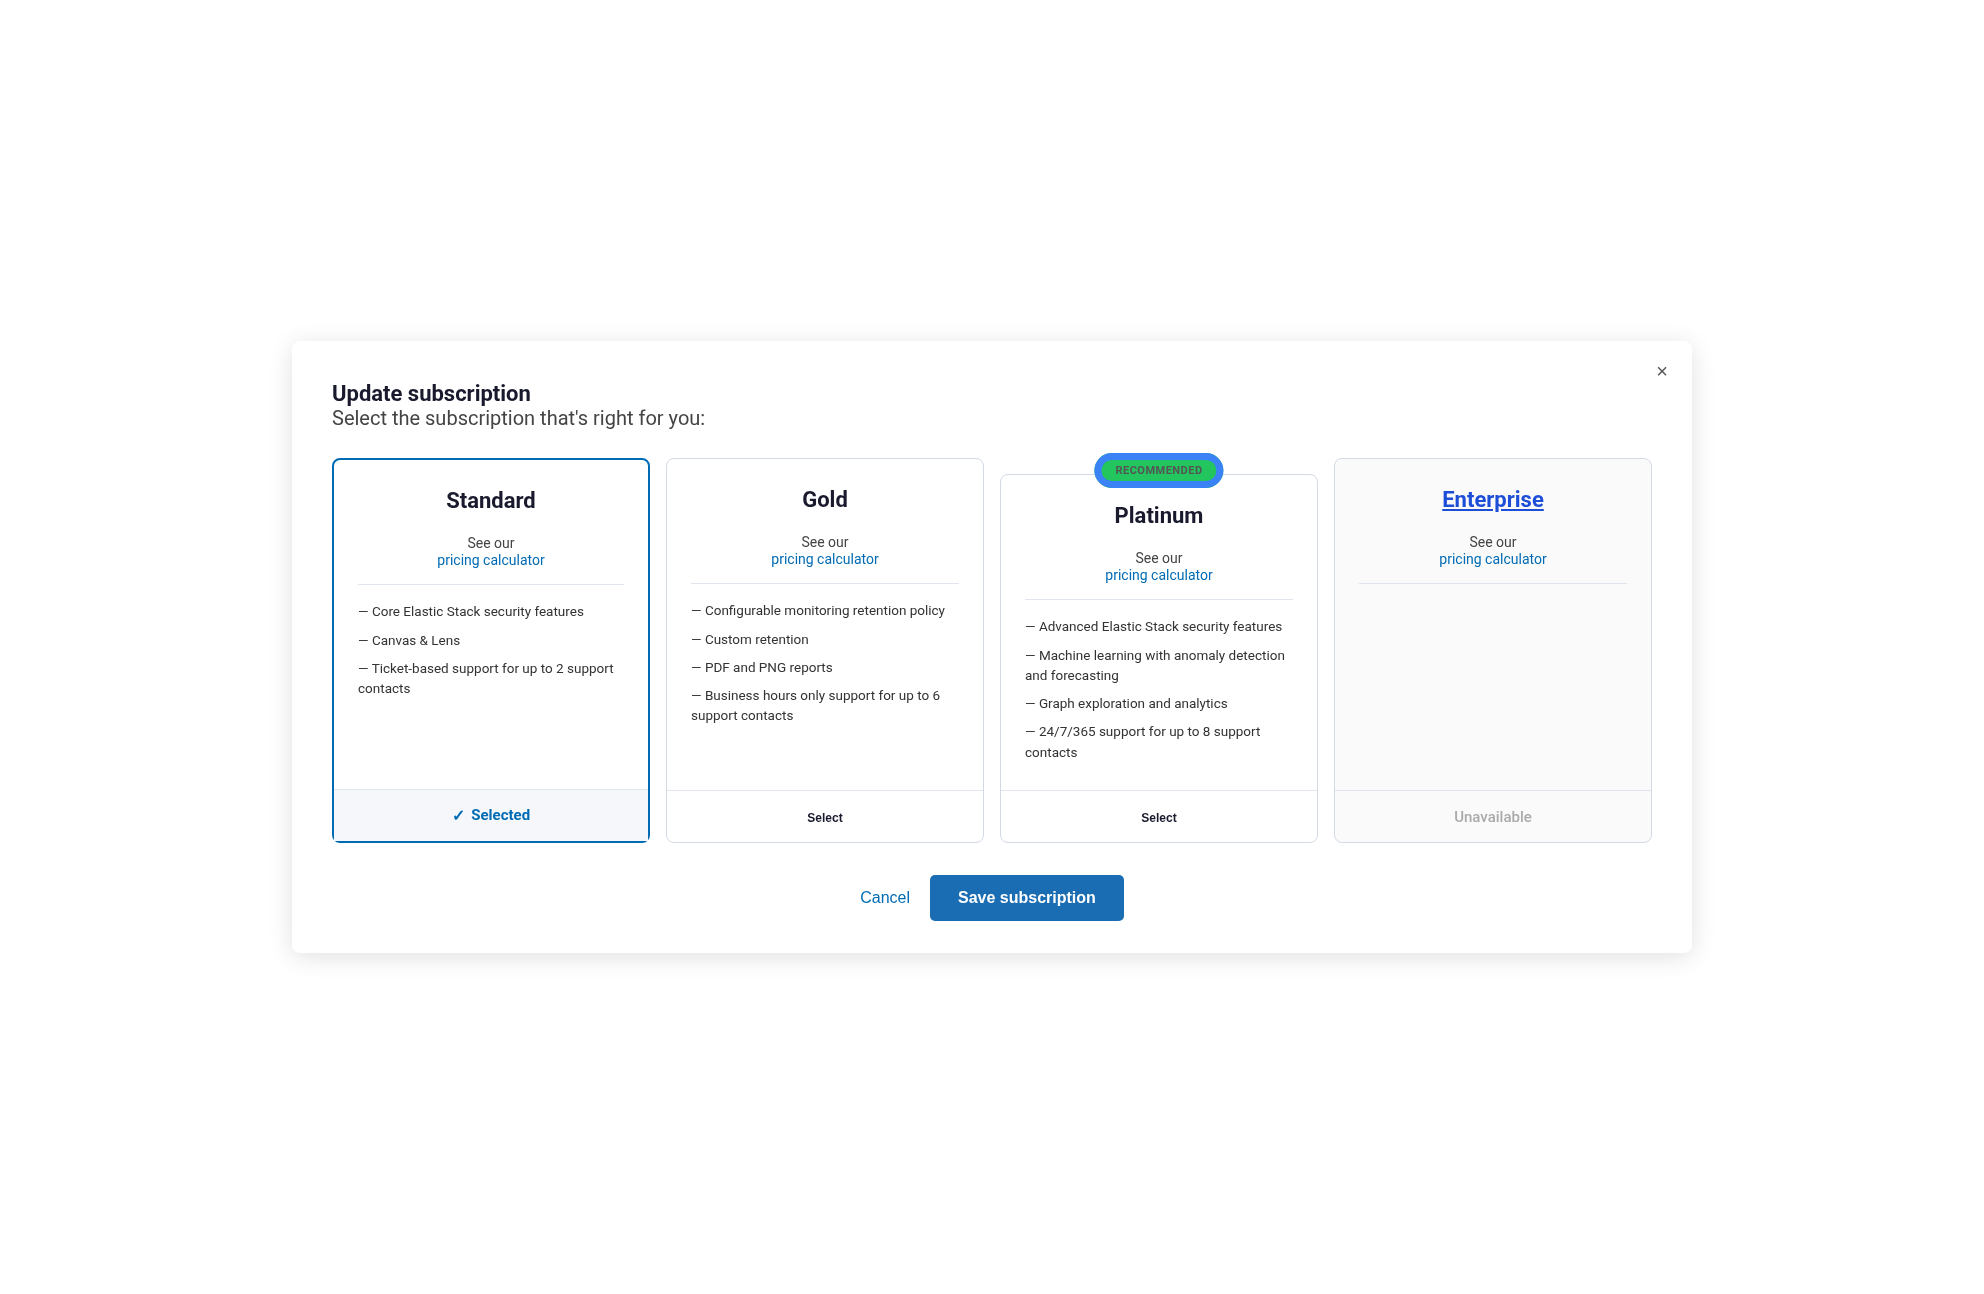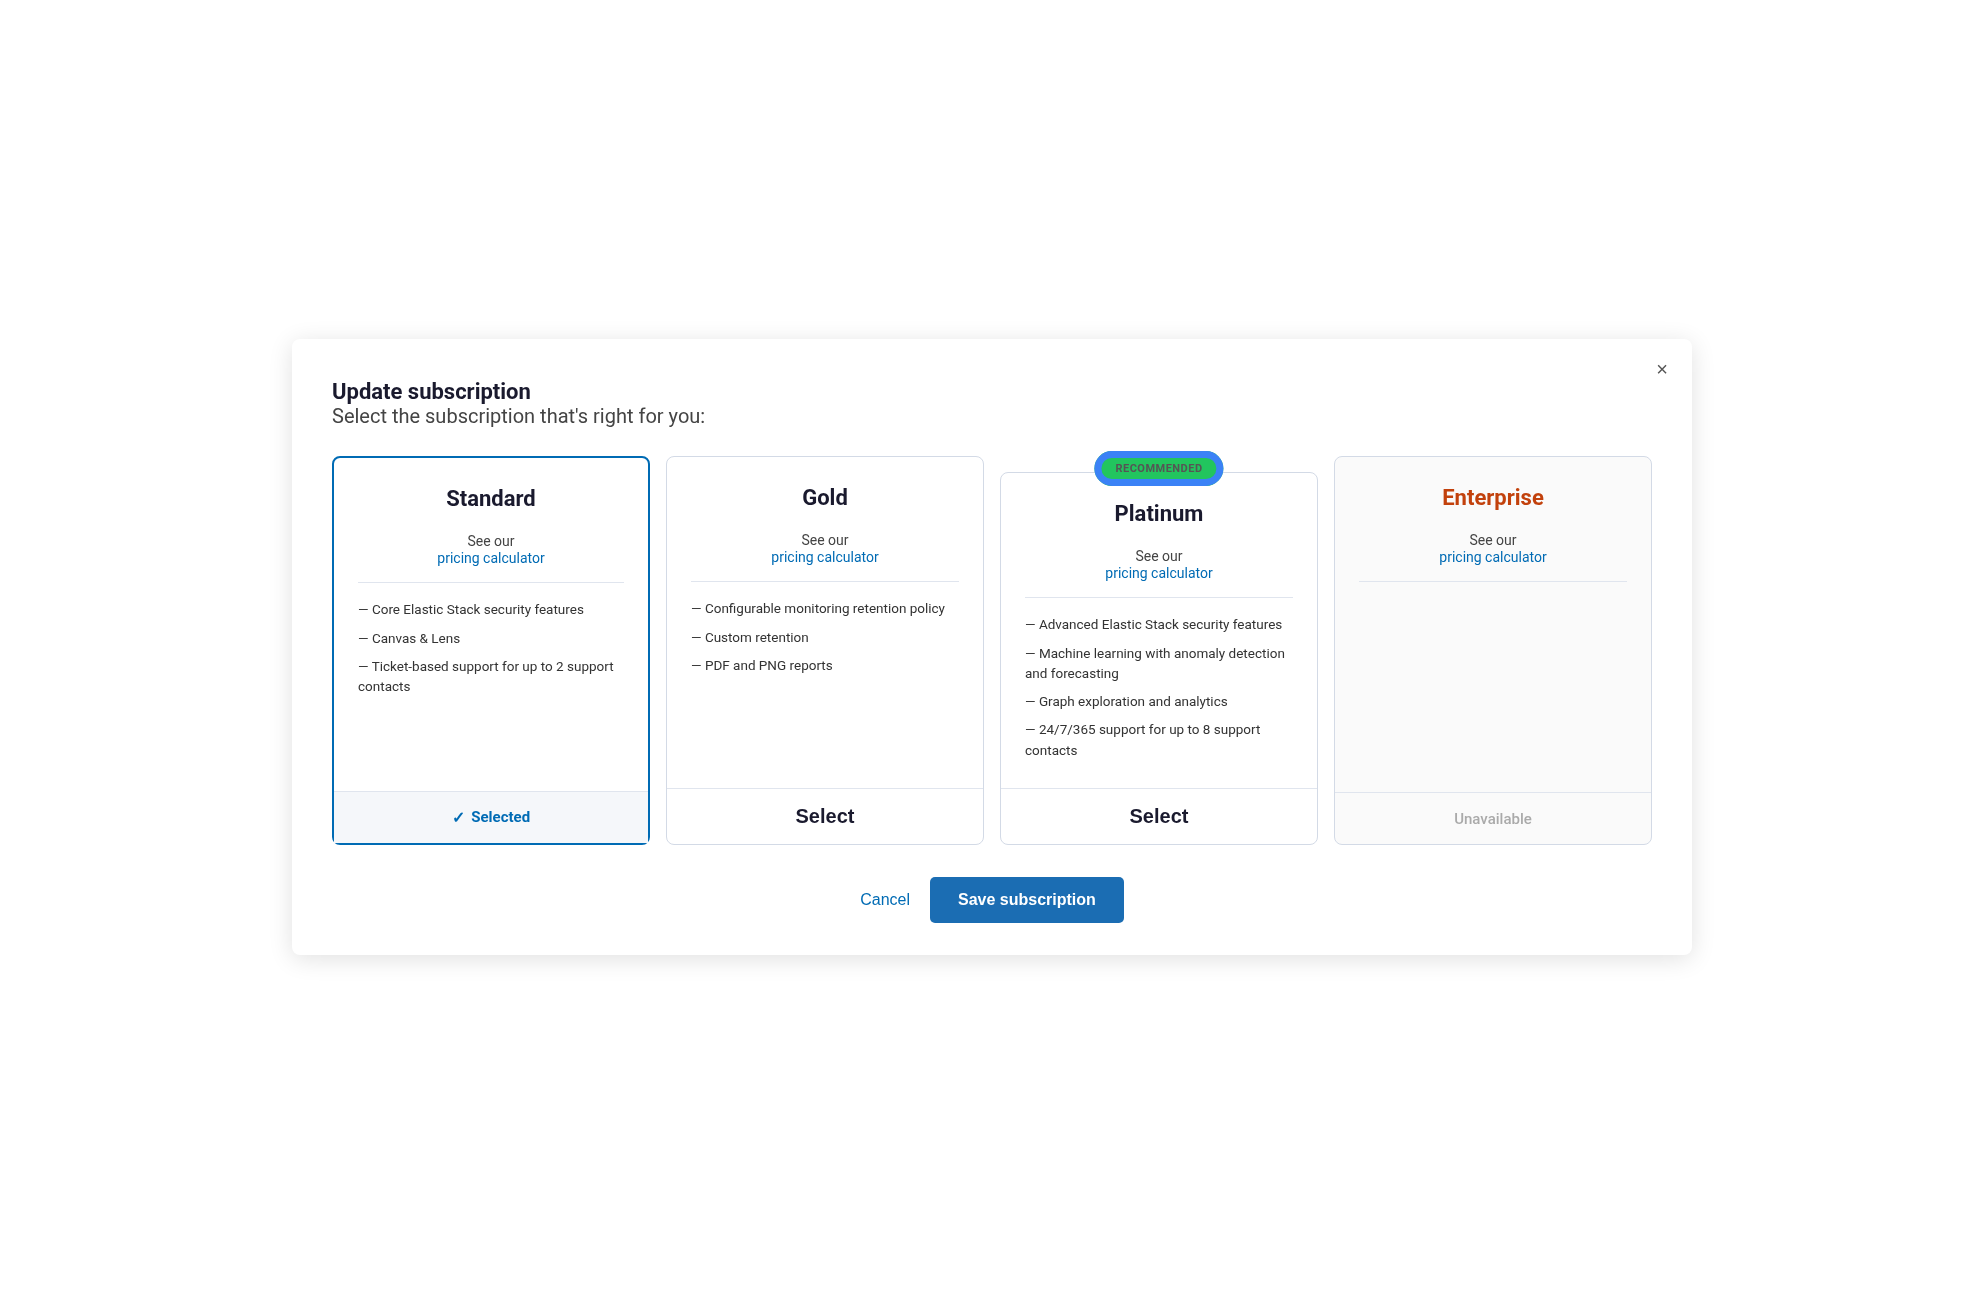--- a/index.html
+++ b/index.html
@@ -91,21 +91,22 @@
       flex-direction: column;
     }
     .plan-name {
       font-size: 22px;
       font-weight: 700;
       text-align: center;
       margin-bottom: 20px;
       color: #1a1a2e;
     }
     .plan-name.disabled-text {
-      color: #c2410c;
+      color: #1d4ed8;
+      text-decoration: underline;
     }
     .plan-pricing {
       text-align: center;
       margin-bottom: 16px;
     }
     .plan-pricing-see {
       font-size: 14px;
       color: #444;
     }
     .plan-pricing-link {
@@ -146,21 +147,21 @@
     }
     .plan-footer {
       border-top: 1px solid #e0e5ee;
       padding: 16px 24px;
       text-align: center;
     }
     .plan-select-btn {
       background: none;
       border: none;
       cursor: pointer;
-      font-size: 20px;
+      font-size: 12px;
       font-weight: 700;
       color: #1a1a2e;
     }
     .plan-selected-label {
       color: #006bb4;
       font-size: 15px;
       font-weight: 700;
       display: flex;
       align-items: center;
       justify-content: center;
@@ -242,20 +243,21 @@
         <div class="plan-name">Gold</div>
         <div class="plan-pricing">
           <span class="plan-pricing-see">See our</span><br>
           <a class="plan-pricing-link">pricing calculator</a>
         </div>
         <hr class="plan-divider">
         <ul class="plan-features">
           <li>Configurable monitoring retention policy</li>
           <li>Custom retention</li>
           <li>PDF and PNG reports</li>
+          <li>Business hours only support for up to 6 support contacts</li>
         </ul>
       </div>
       <div class="plan-footer">
         <button class="plan-select-btn">Select</button>
       </div>
     </div>
 
     <div class="plan-card recommended" style="margin-top: 16px;">
       <div class="recommended-badge-container">
         <span class="recommended-badge">RECOMMENDED</span>

